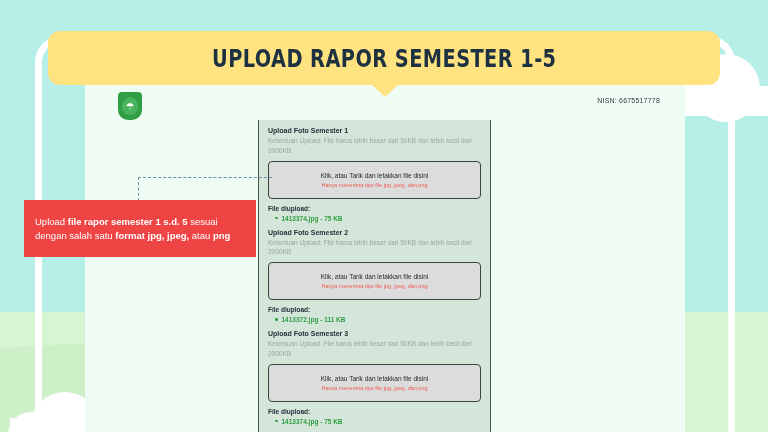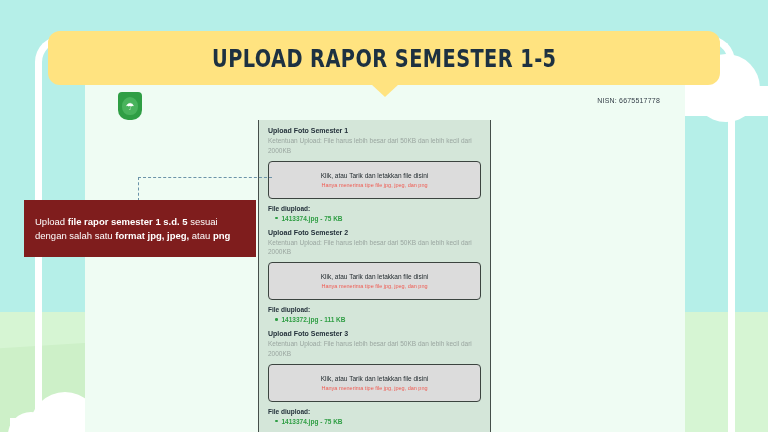--- a/index.html
+++ b/index.html
@@ -95,21 +95,21 @@
   .dz-main { font-size:6.5px; color:#222b2f; }
   .dz-sub  { font-size:5.5px; color:#ef5b52; }
   .uploaded-label { font-size:6.5px; font-weight:bold; color:#23303a; margin-bottom:3px; }
   .file-row { display:flex; align-items:center; gap:4px; padding-left:7px; }
   .file-bullet { width:2.5px; height:2.5px; border-radius:50%; background:#2f9e44; }
   .file-name { font-size:6.5px; font-weight:bold; color:#2f9e44; }
 
   
   #callout {
     position:absolute; left:24px; top:200px; width:232px; height:57px;
-    background:#7f1d1d; z-index:7; padding:8px 11px;
+    background:#ef4444; z-index:7; padding:8px 11px;
     display:flex; align-items:center;
   }
   #callout-text {
     font-size:9.5px; line-height:1.42; color:#ffffff;
   }
   #callout-text b { font-weight:bold; color:#ffffff; }
   .connector { position:absolute; z-index:5; }
   #conn-v {
     left:138px; top:177px; width:0; height:24px;
     border-left:1.5px dashed #6b93a8;

